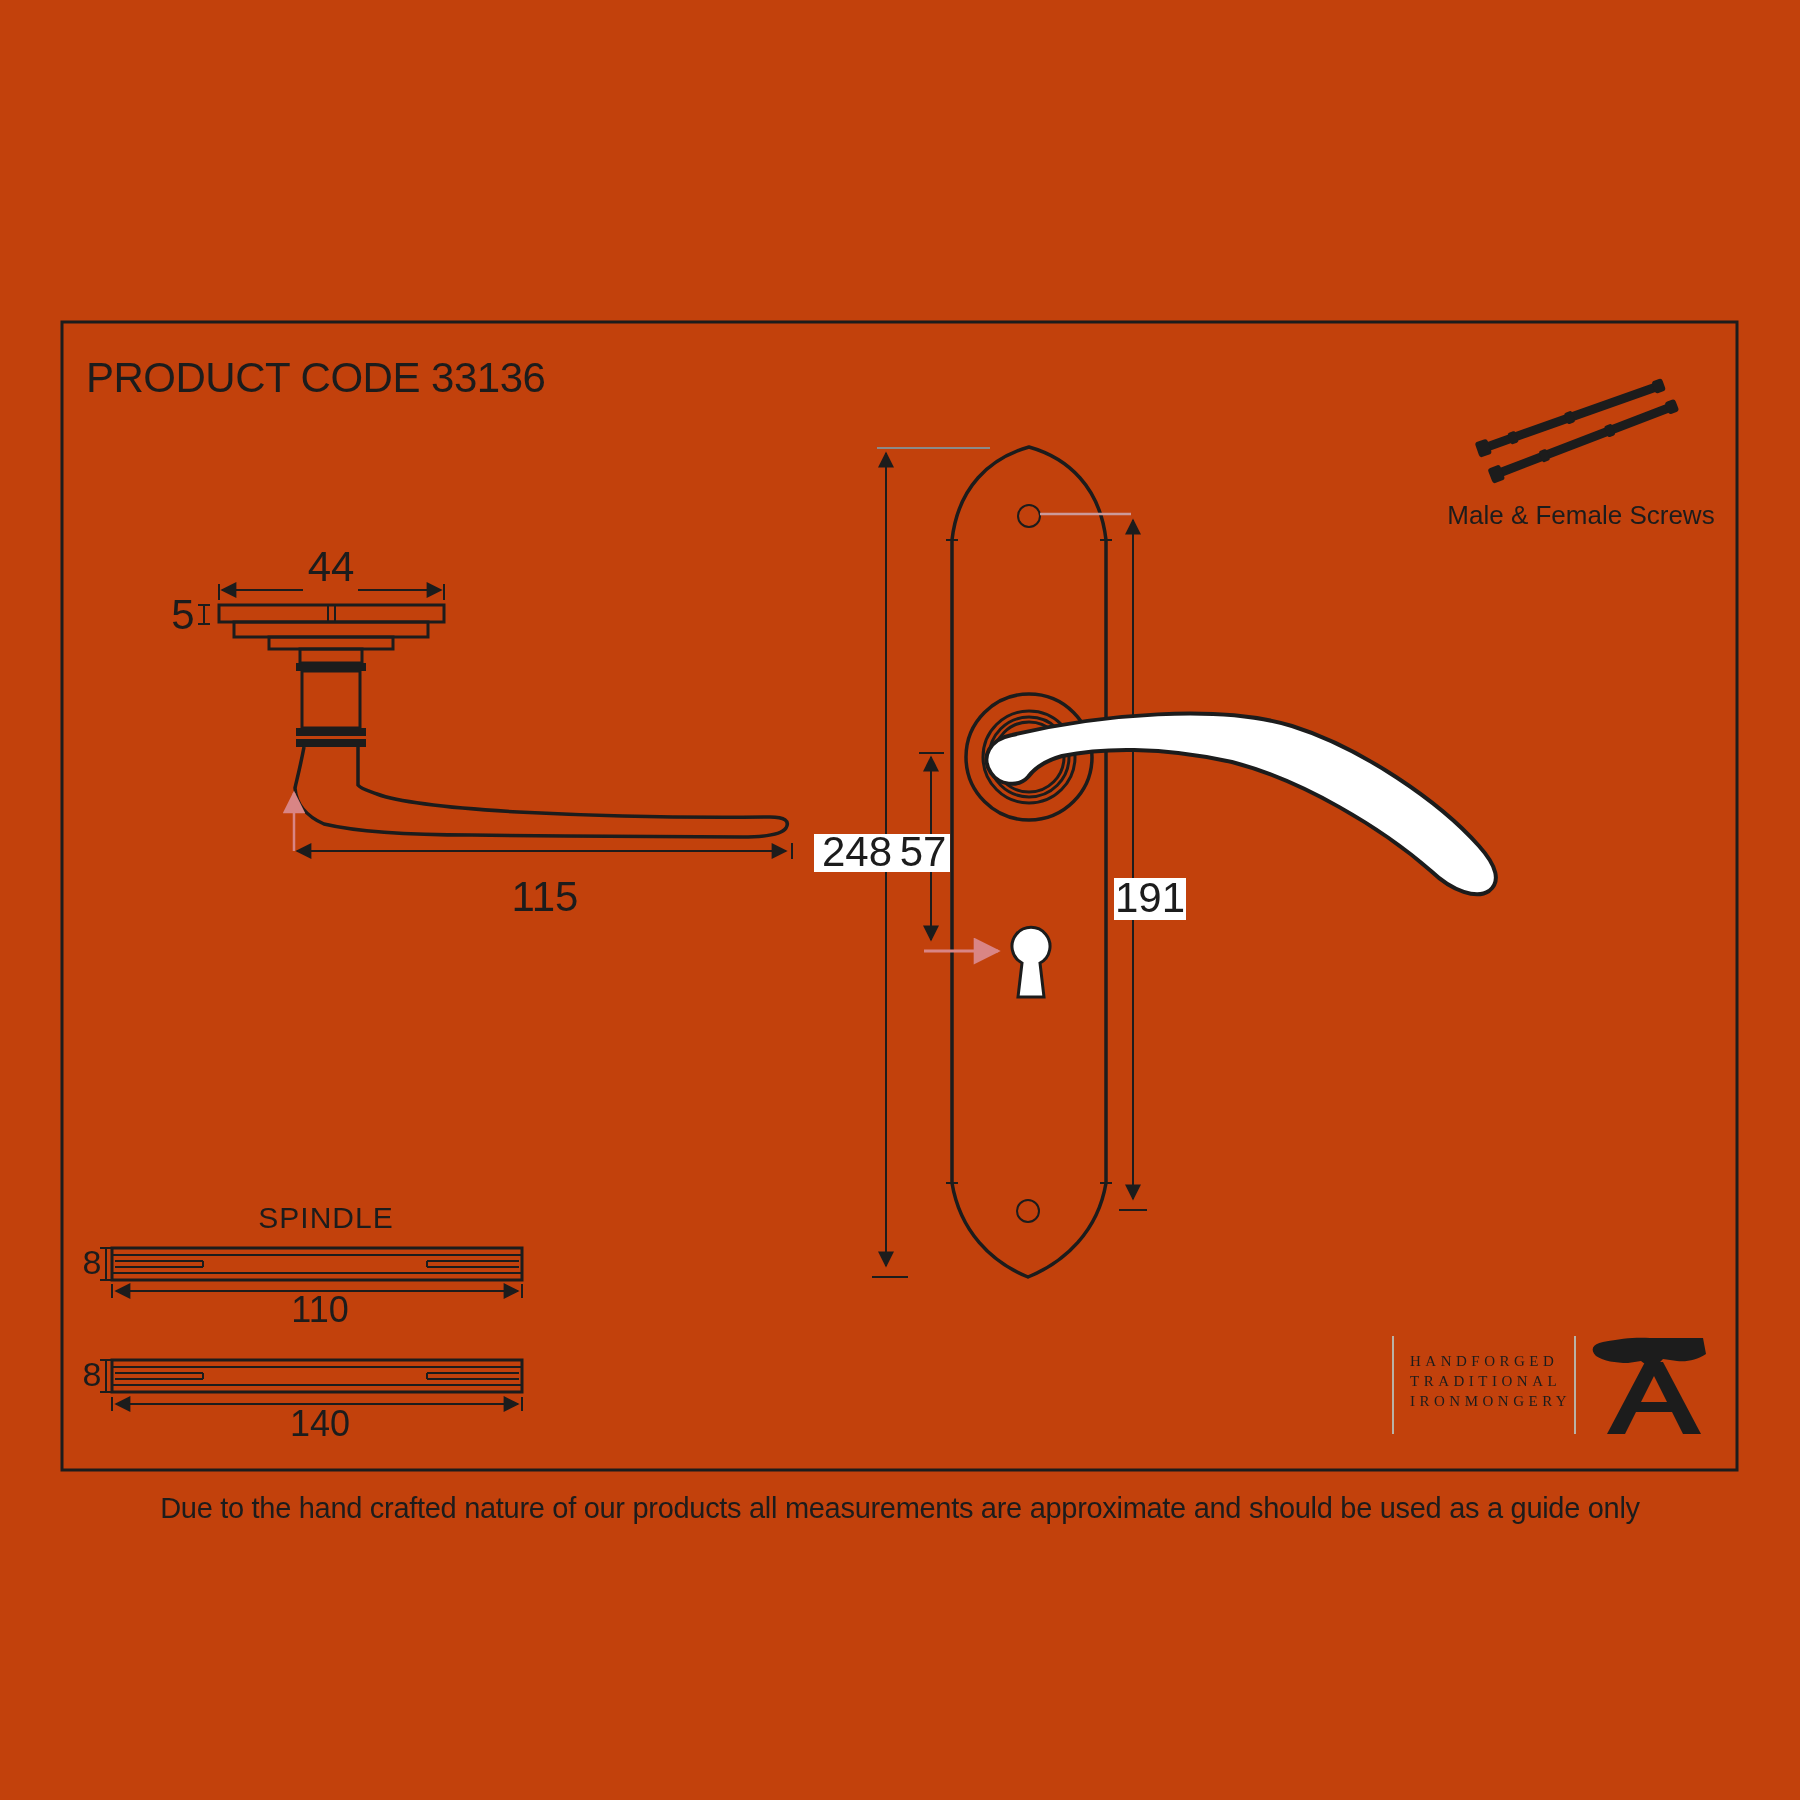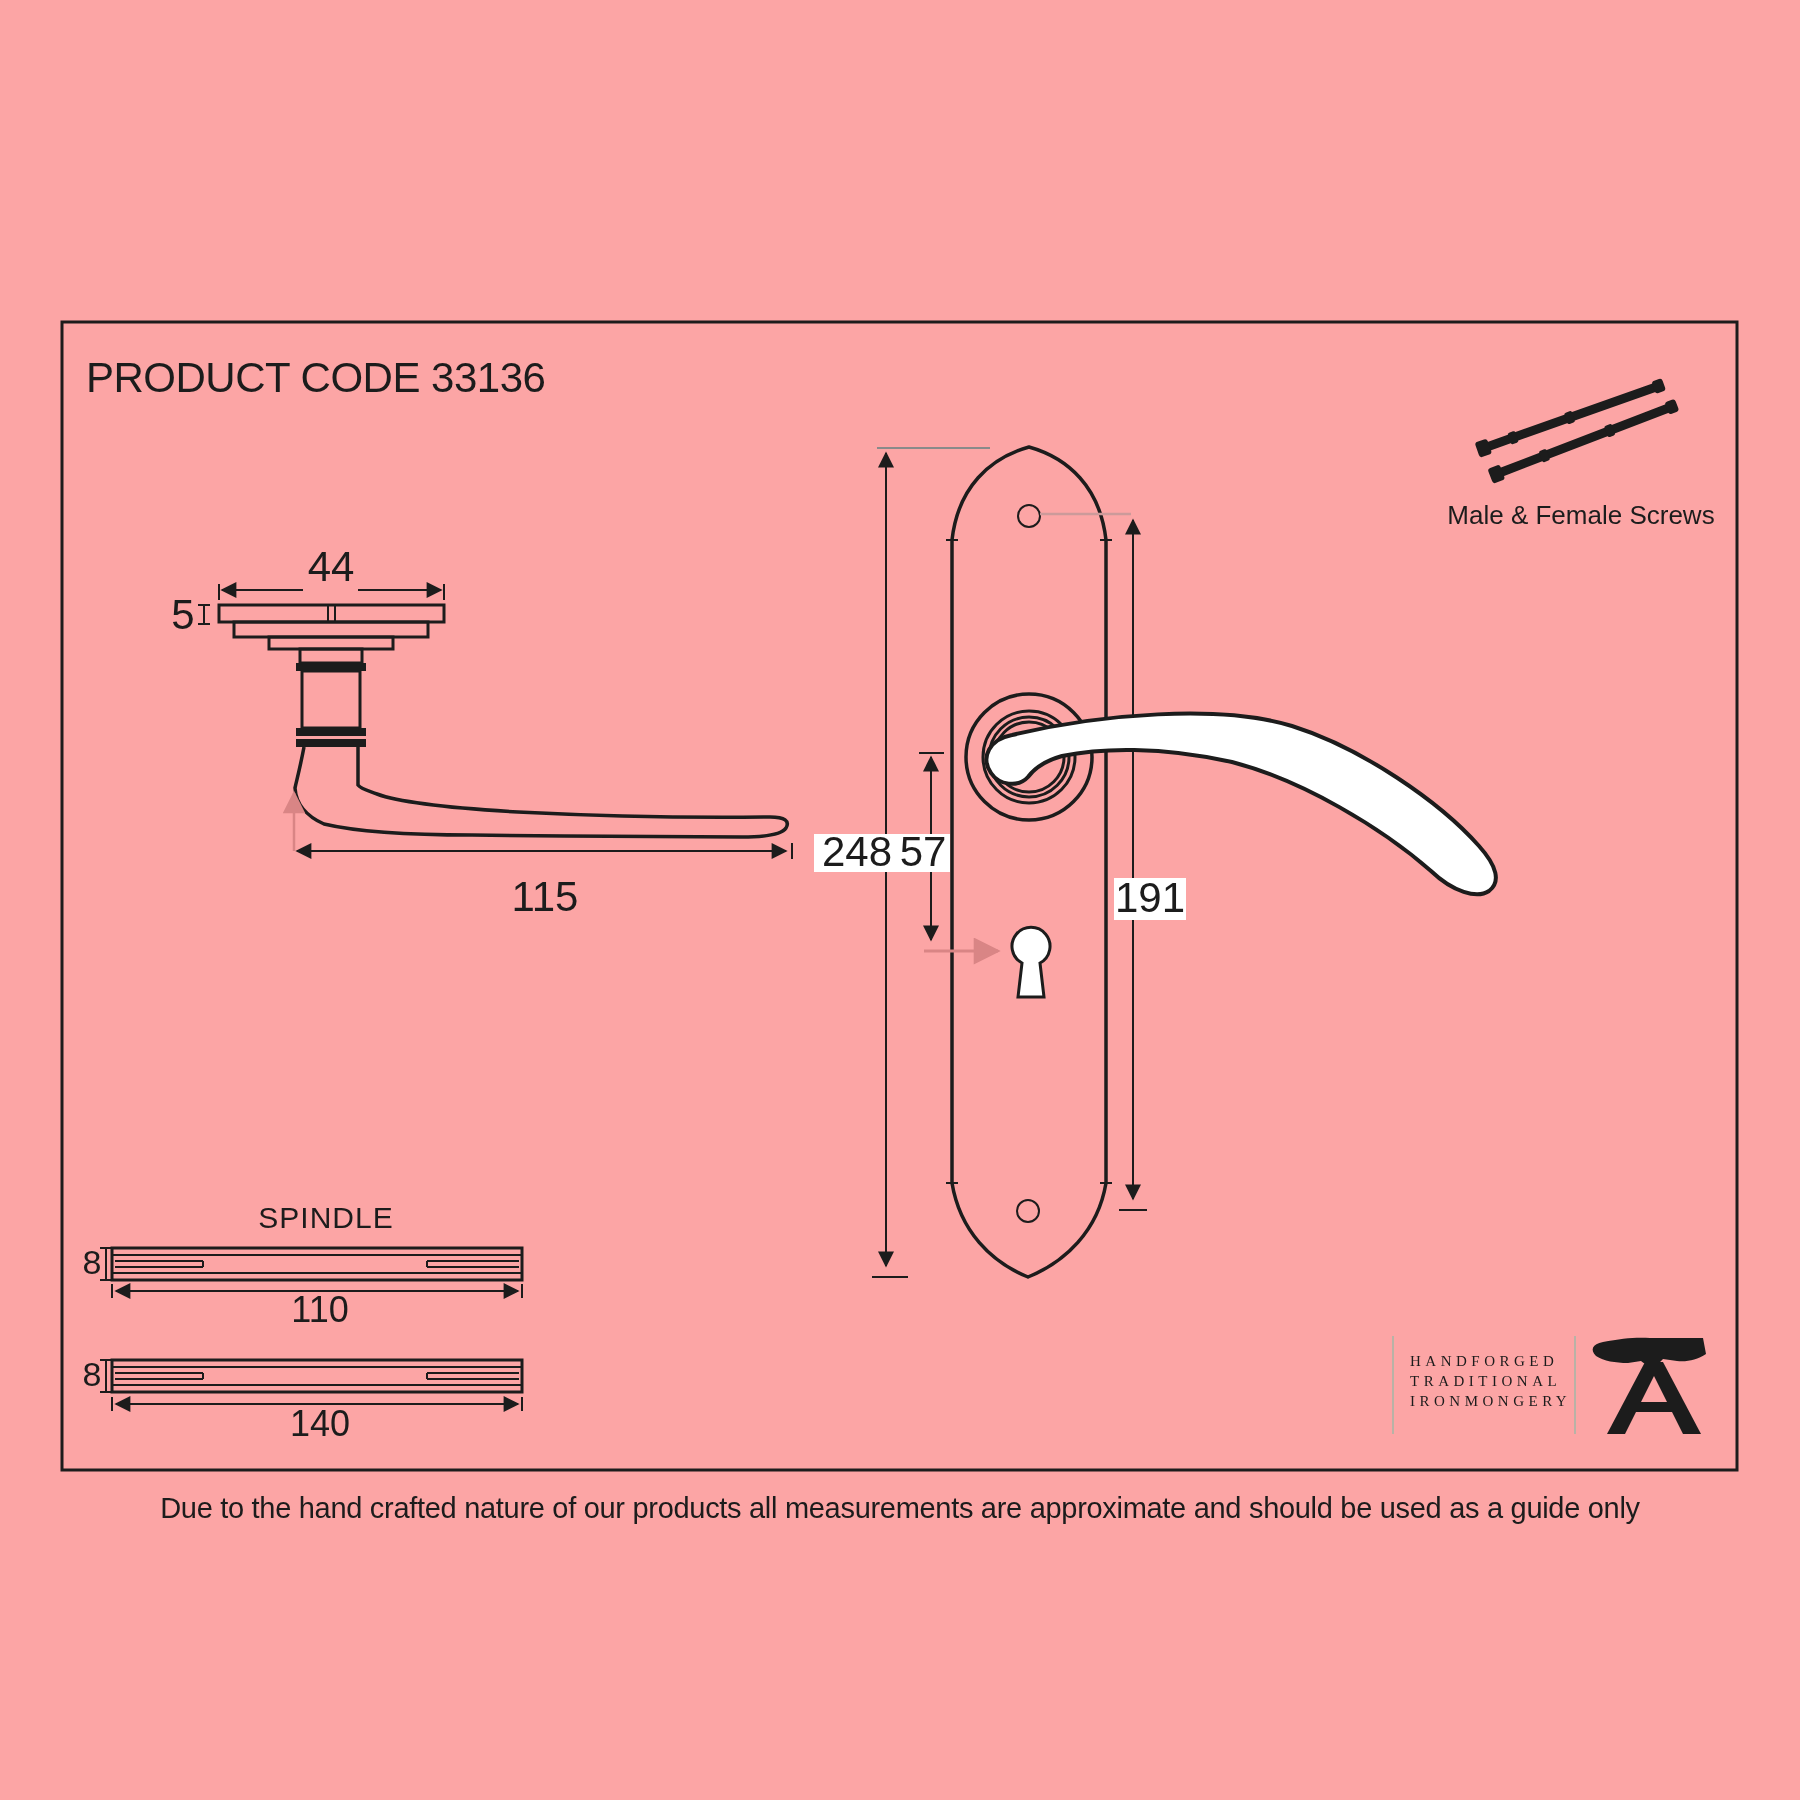--- a/index.html
+++ b/index.html
@@ -1,16 +1,16 @@
 <!DOCTYPE html>
 <html><head>
 <meta charset="utf-8">
 <style>
   html,body{margin:0;padding:0;background:#ffffff;}
-  .canvas{position:relative;width:1800px;height:1800px;background:#fca5a5;overflow:hidden;
+  .canvas{position:relative;width:1800px;height:1800px;background:#c2410c;overflow:hidden;
           font-family:"Liberation Sans", sans-serif;}
   svg{position:absolute;left:0;top:0;}
   text{fill:#1c1c1c;}
   .t-title{font-size:42px;letter-spacing:-0.5px;}
   .t-dim{font-size:42px;}
   .t-dim-s{font-size:36px;}
   .t-8{font-size:34px;}
   .t-spindle{font-size:30px;letter-spacing:1px;}
   .t-screws{font-size:26px;}
   .t-disc{font-size:29px;letter-spacing:-0.3px;}

